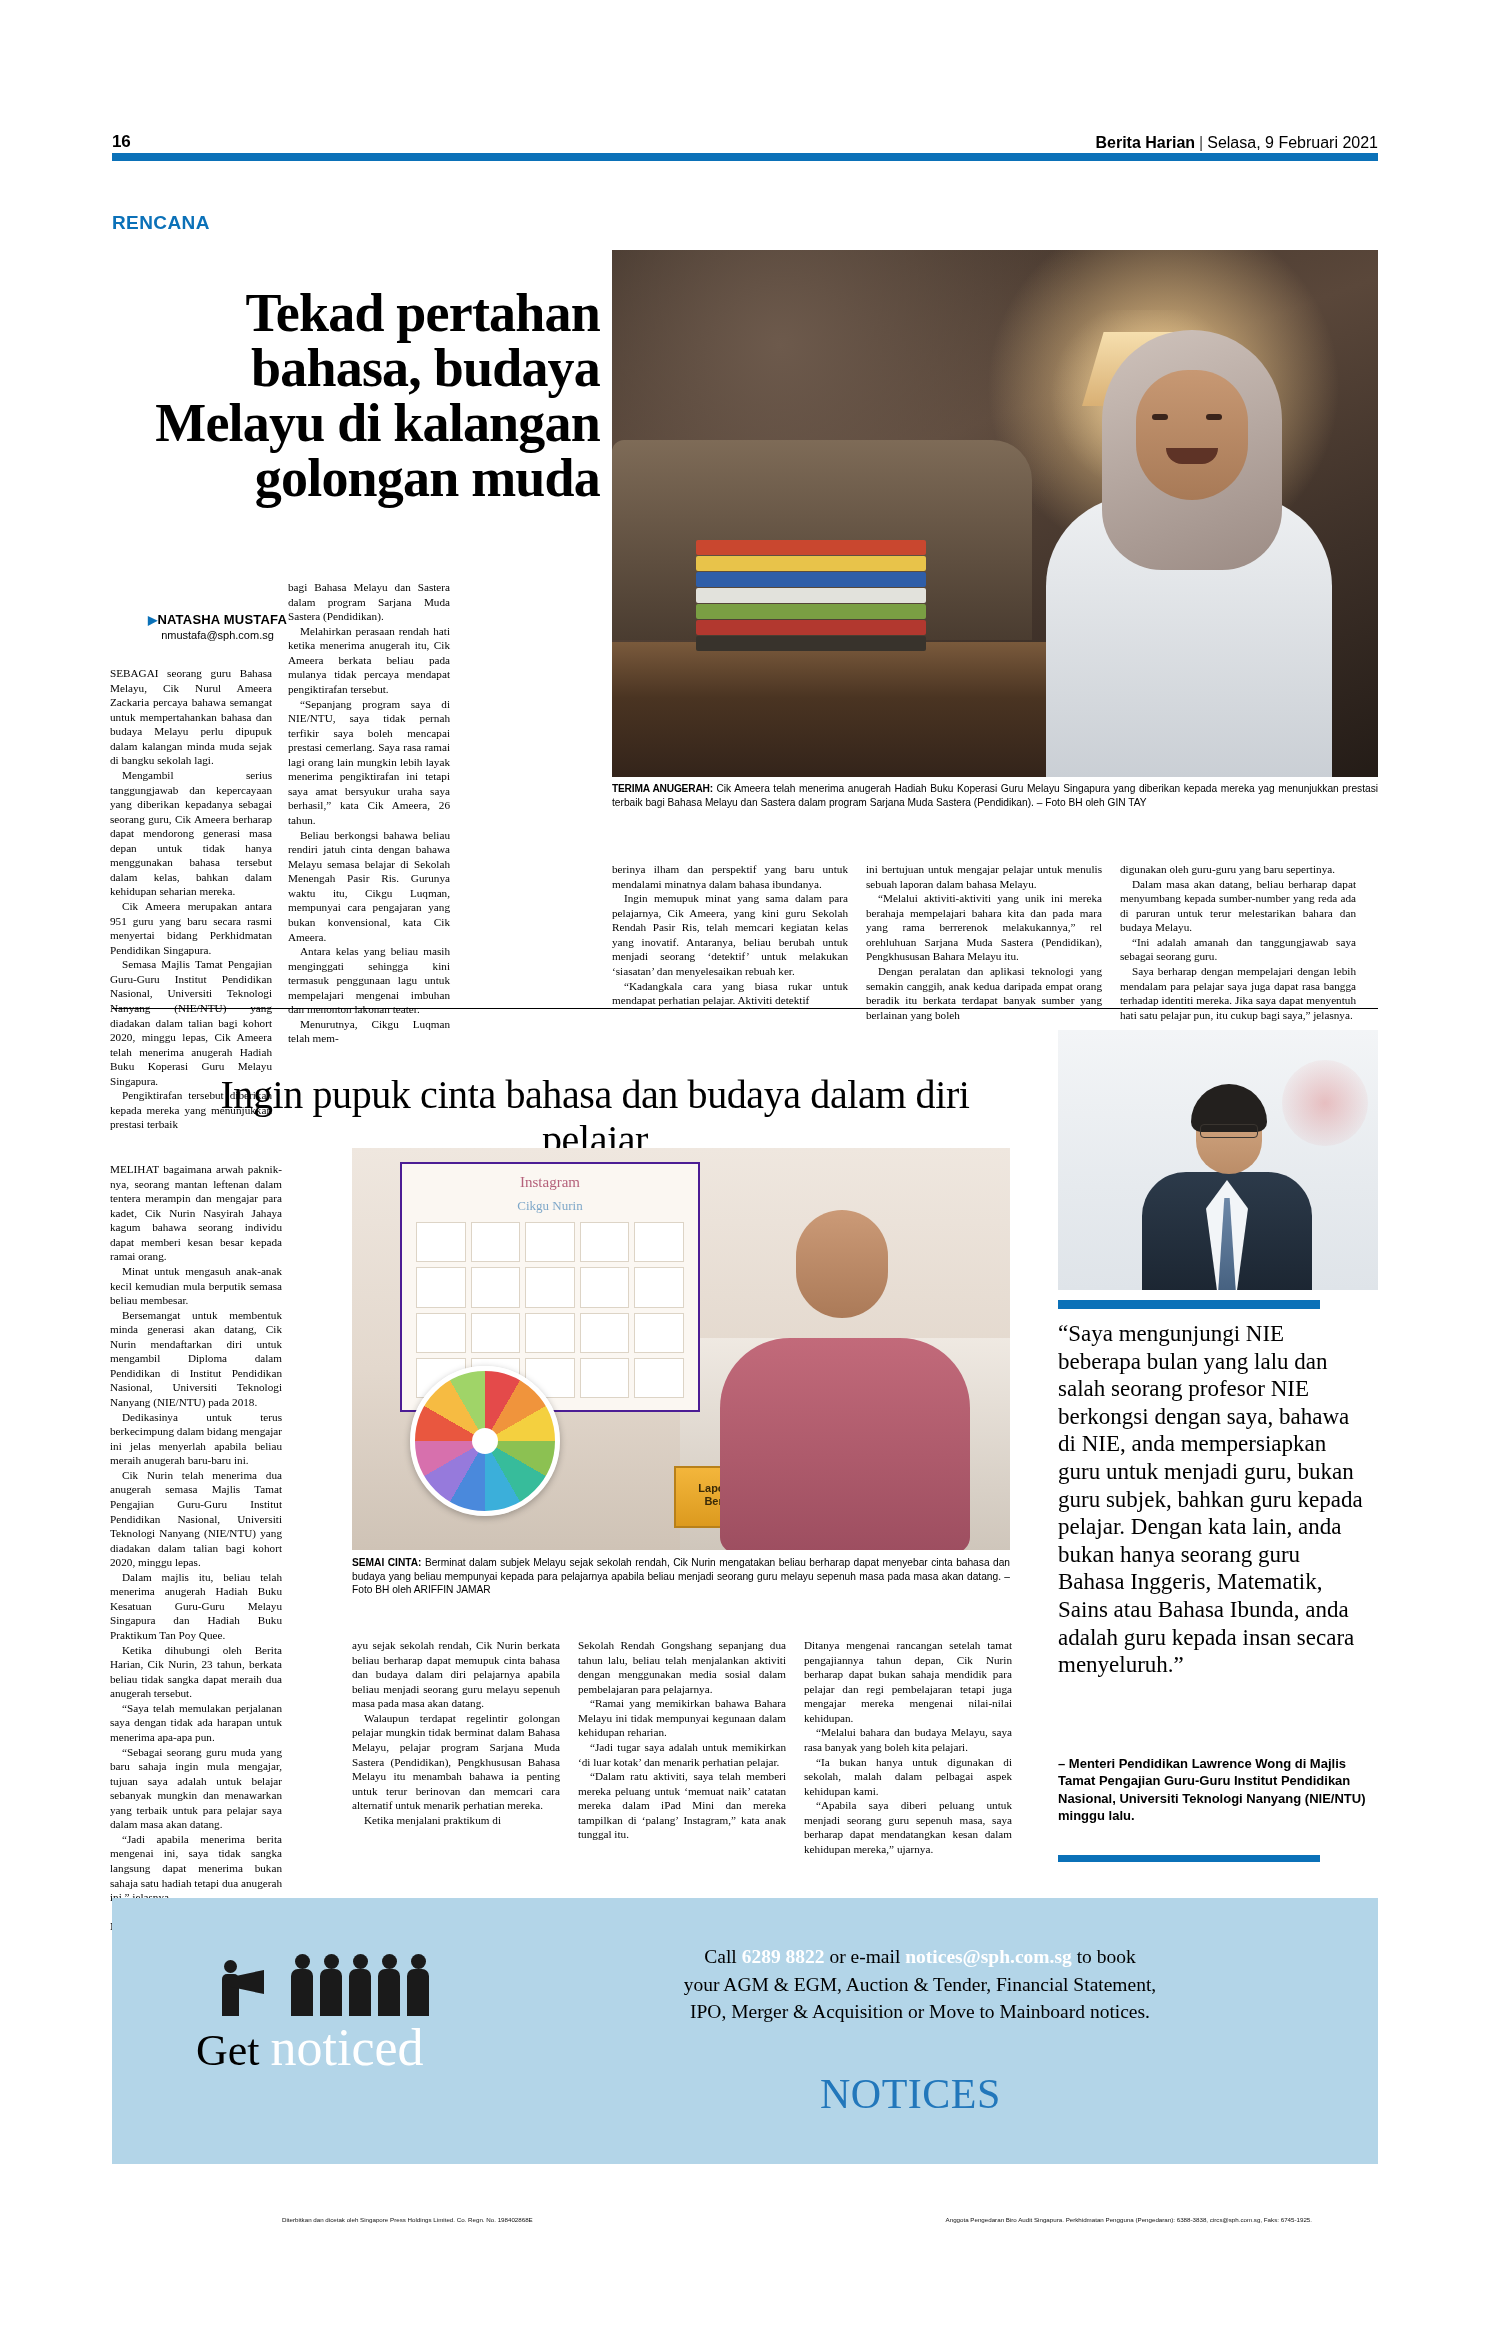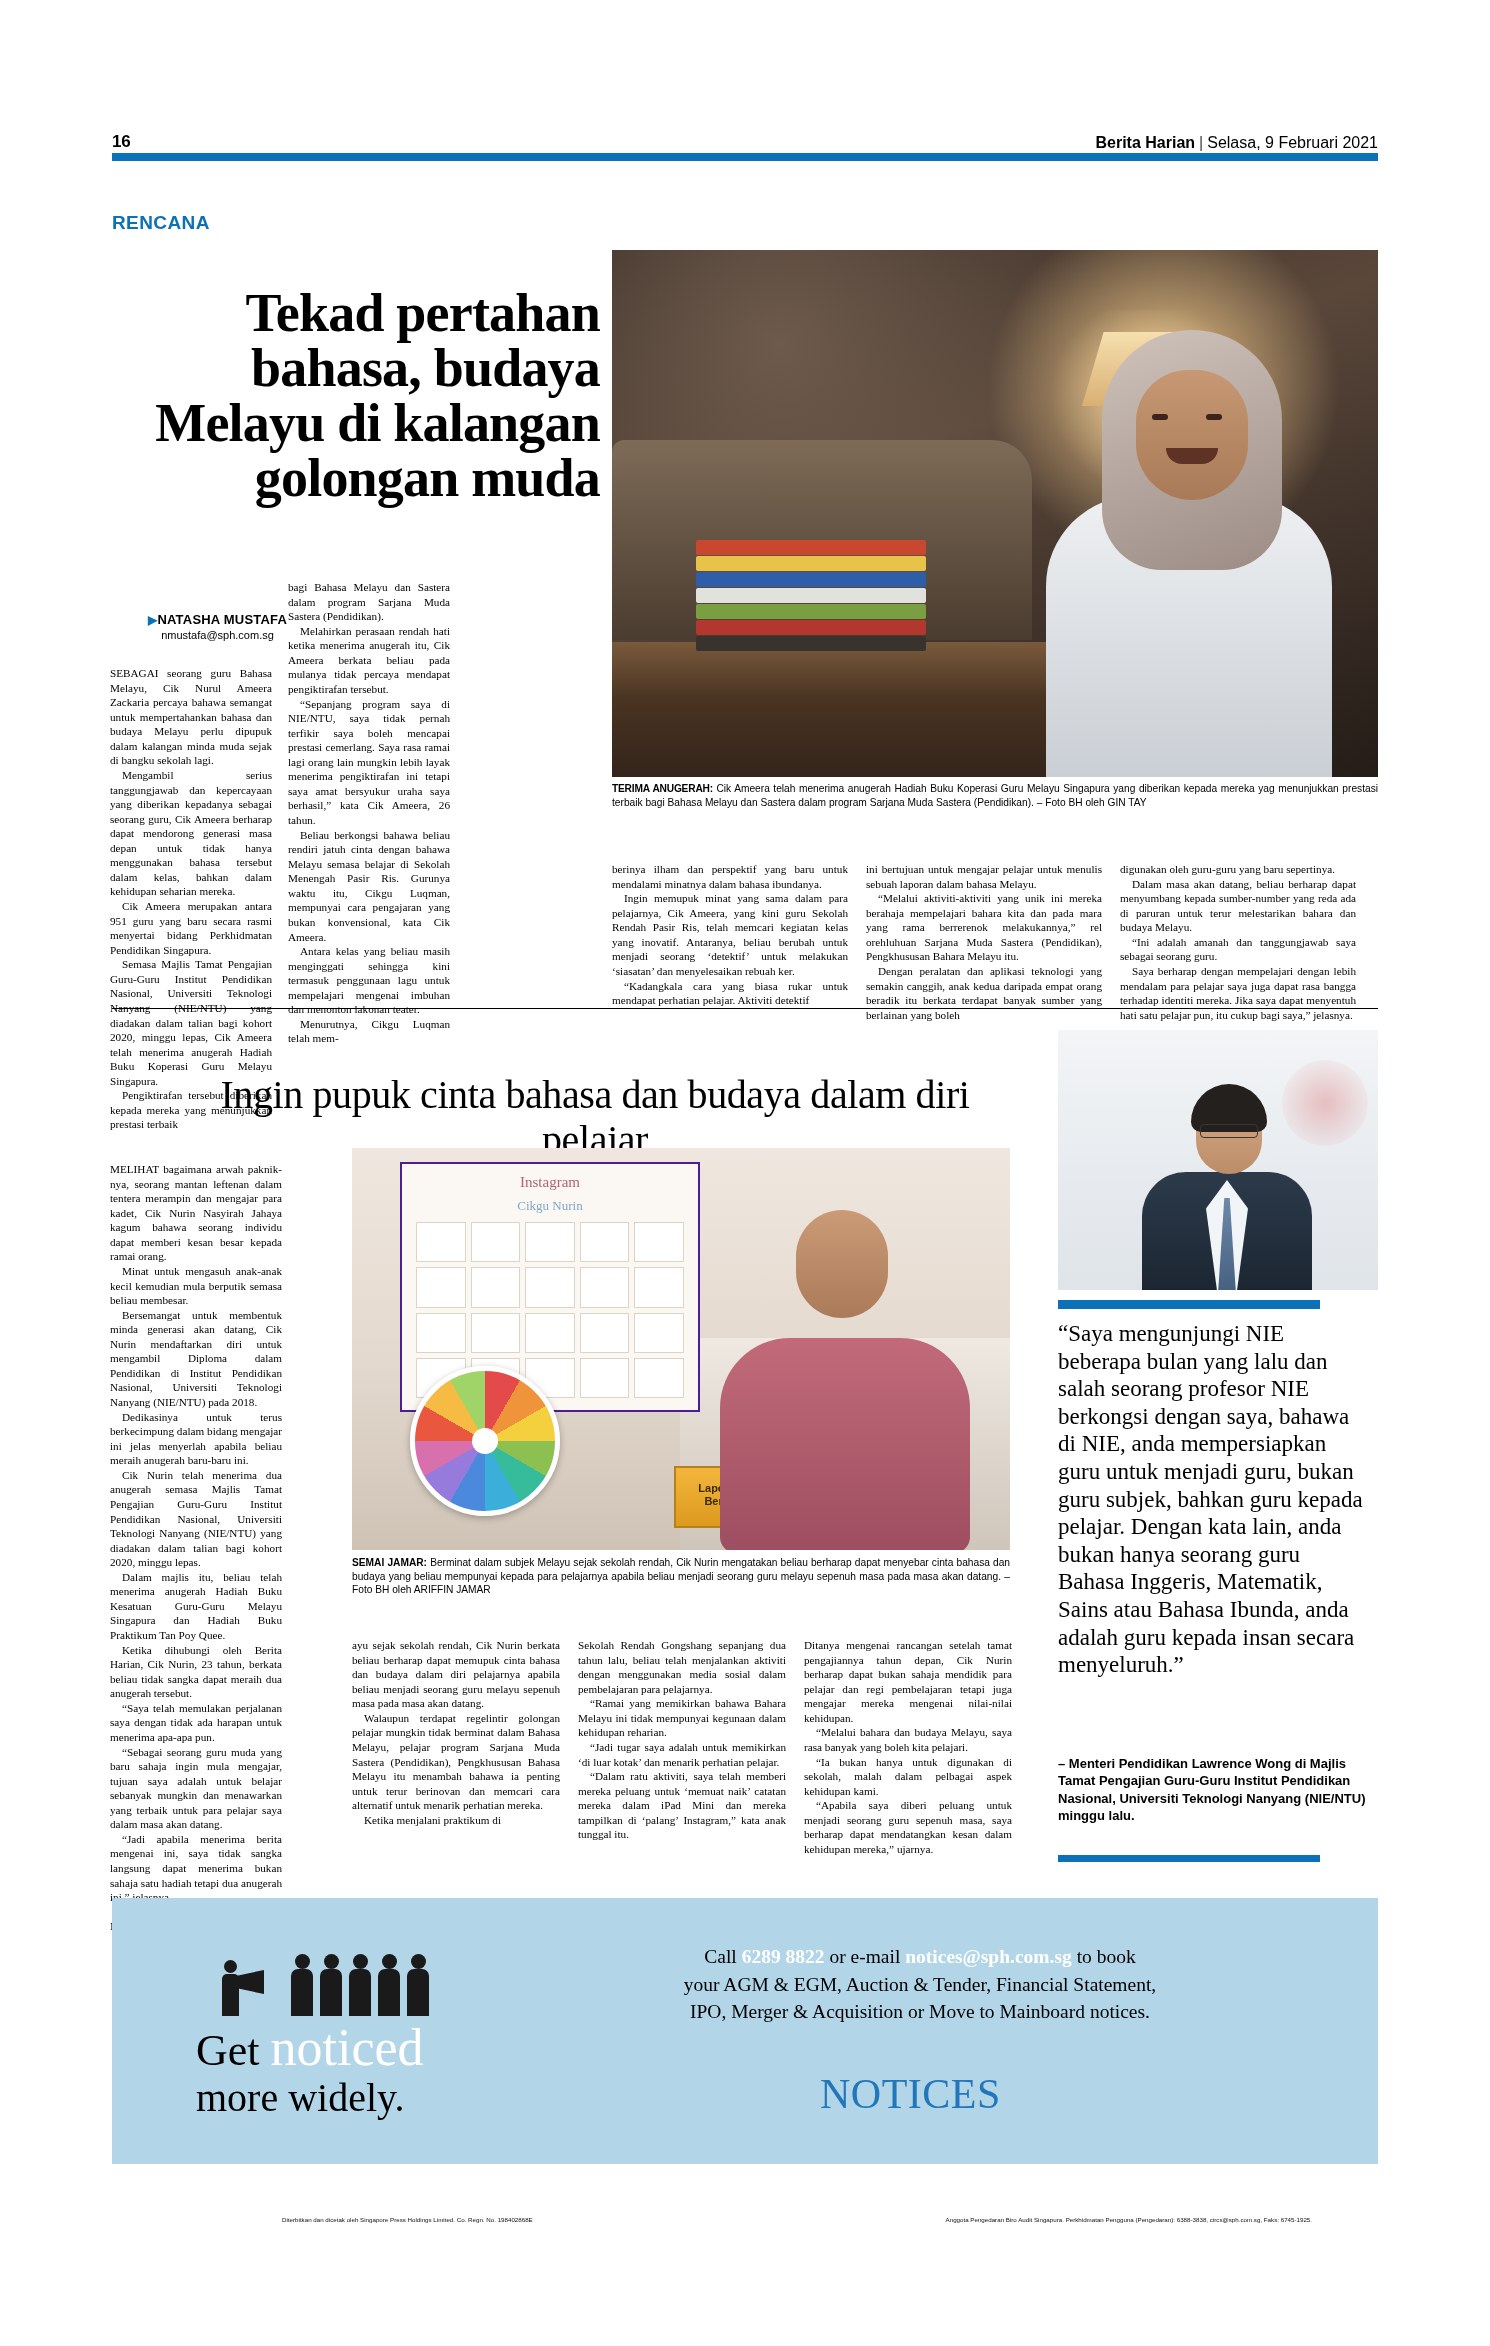--- a/index.html
+++ b/index.html
@@ -500,21 +500,21 @@
       </div>
       <div class="p2-person">
         <div class="p2-hair"></div>
         <div class="p2-dress"></div>
         <div class="p2-head"></div>
       </div>
     </div>
   </div>
 
   <div class="s2-cap">
-    <b>SEMAI JAMAR:</b>
+    <b>SEMAI CINTA:</b>
     <span>Berminat dalam subjek Melayu sejak sekolah rendah, Cik Nurin mengatakan beliau berharap dapat menyebar cinta bahasa dan budaya yang beliau mempunyai kepada para pelajarnya apabila beliau menjadi seorang guru melayu sepenuh masa pada masa akan datang. – Foto BH oleh ARIFFIN JAMAR</span>
   </div>
 
   <div class="bodytext s2-c1">
     <p class="noind">MELIHAT bagaimana arwah paknik-nya, seorang mantan leftenan dalam tentera merampin dan mengajar para kadet, Cik Nurin Nasyirah Jahaya kagum bahawa seorang individu dapat memberi kesan besar kepada ramai orang.</p>
     <p>Minat untuk mengasuh anak-anak kecil kemudian mula berputik semasa beliau membesar.</p>
     <p>Bersemangat untuk membentuk minda generasi akan datang, Cik Nurin mendaftarkan diri untuk mengambil Diploma dalam Pendidikan di Institut Pendidikan Nasional, Universiti Teknologi Nanyang (NIE/NTU) pada 2018.</p>
     <p>Dedikasinya untuk terus berkecimpung dalam bidang mengajar ini jelas menyerlah apabila beliau meraih anugerah baru-baru ini.</p>
     <p>Cik Nurin telah menerima dua anugerah semasa Majlis Tamat Pengajian Guru-Guru Institut Pendidikan Nasional, Universiti Teknologi Nanyang (NIE/NTU) yang diadakan dalam talian bagi kohort 2020, minggu lepas.</p>
     <p>Dalam majlis itu, beliau telah menerima anugerah Hadiah Buku Kesatuan Guru-Guru Melayu Singapura dan Hadiah Buku Praktikum Tan Poy Quee.</p>
@@ -587,21 +587,20 @@
         <div class="b"></div>
       </div>
     <div class="fig">
         <div class="h"></div>
         <div class="b"></div>
       </div>
   </div>
 
   <div class="ad-left">
     <div class="l1"><span>Get </span><span class="w">noticed</span></div>
-    <div class="l2">more widely.</div>
   </div>
 
   <div class="ad-copy">
     <span>Call </span><span class="hl">6289 8822</span><span> or e-mail </span><span class="hl">notices@sph.com.sg</span><span> to book</span><br>
     <span>your AGM &amp; EGM, Auction &amp; Tender, Financial Statement,</span><br>
     <span>IPO, Merger &amp; Acquisition or Move to Mainboard notices.</span>
   </div>
 
   <div class="ad-notices">NOTICES</div>
 

